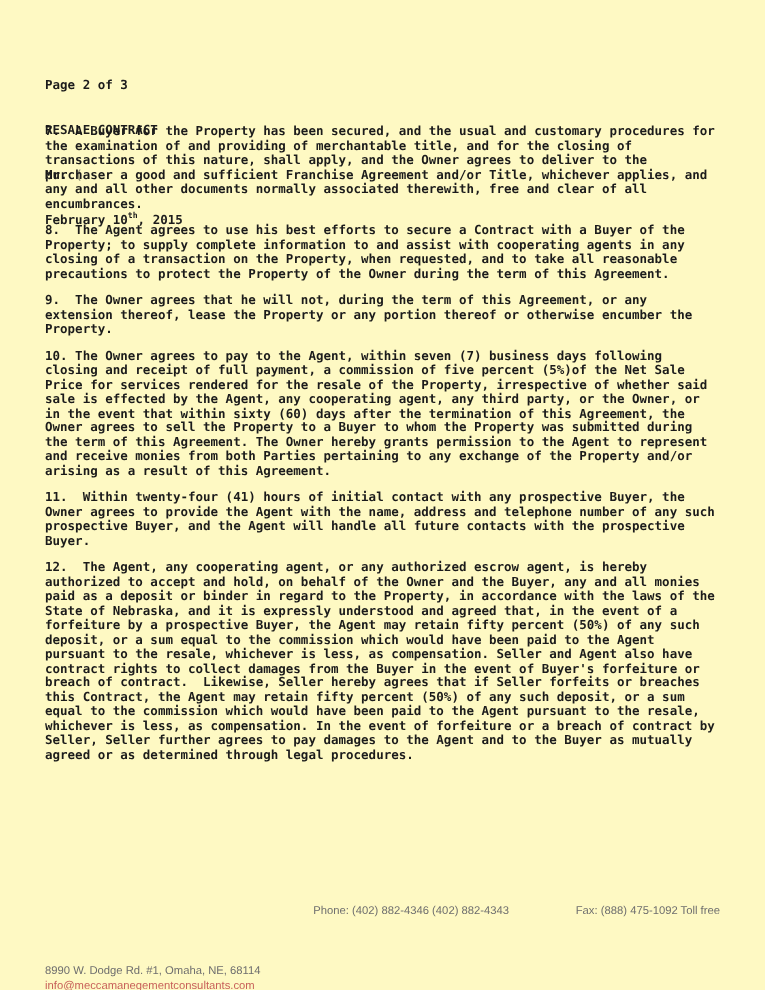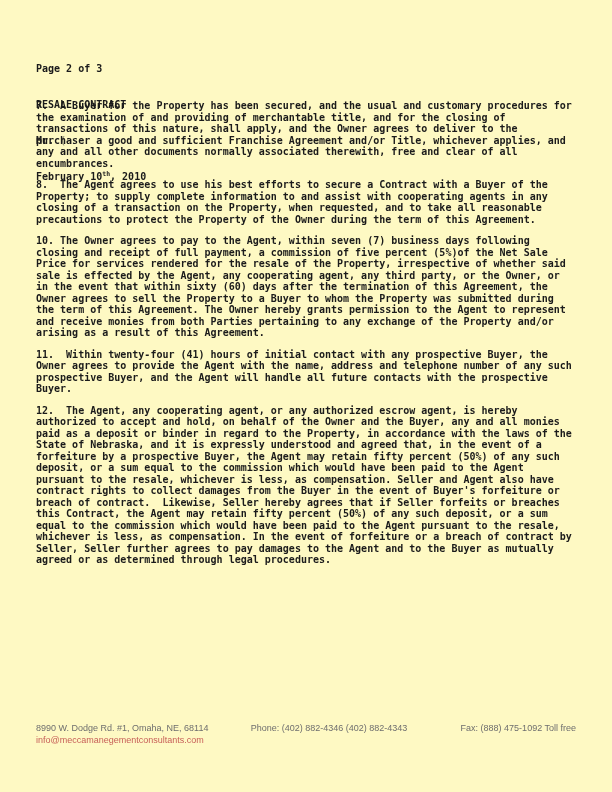--- a/index.html
+++ b/index.html
@@ -53,55 +53,58 @@
     left: 36px;
     right: 36px;
     top: 723px;
     display: flex;
     font-family: "Liberation Sans", sans-serif;
     font-weight: normal;
     font-size: 9px;
     line-height: 10.5px;
     color: #6e6e6e;
   }
-  .footer-left  { flex: 1.2; text-align: left; }
+  .footer-left  { flex: 1.2; text-align: left; margin-top: 48px; }
   .footer-center{ flex: 1;   text-align: right; }
   .footer-right { flex: 1;   text-align: right; }
   .email-link {
     color: #c75f58;
     text-decoration: none;
     display: inline-block;
     margin-top: 1px;
     cursor: pointer;
     text-align: center;
   }
 </style>
 </head>
 <body>
 
 <div class="page">
 
   <div class="header">
     <div>Page 2 of 3</div>
     <div>RESALE CONTRACT</div>
     <div><span>Mr.</span><span class="faint-mark">(</span></div>
-    <div><span>February 10</span><sup>th</sup><span>, 2010</span></div>
+    <div><span>February 10</span><sup>th</sup><span>, 2015</span></div>
   </div>
 
   <div class="body-text">
     <p>7.  A Buyer for the Property has been secured, and the usual and customary procedures for
 the examination of and providing of merchantable title, and for the closing of
 transactions of this nature, shall apply, and the Owner agrees to deliver to the
 purchaser a good and sufficient Franchise Agreement and/or Title, whichever applies, and
 any and all other documents normally associated therewith, free and clear of all
 encumbrances.</p>
     <p>8.  The Agent agrees to use his best efforts to secure a Contract with a Buyer of the
 Property; to supply complete information to and assist with cooperating agents in any
 closing of a transaction on the Property, when requested, and to take all reasonable
 precautions to protect the Property of the Owner during the term of this Agreement.</p>
+    <p>9.  The Owner agrees that he will not, during the term of this Agreement, or any
+extension thereof, lease the Property or any portion thereof or otherwise encumber the
+Property.</p>
     <p>10. The Owner agrees to pay to the Agent, within seven (7) business days following
 closing and receipt of full payment, a commission of five percent (5%)of the Net Sale
 Price for services rendered for the resale of the Property, irrespective of whether said
 sale is effected by the Agent, any cooperating agent, any third party, or the Owner, or
 in the event that within sixty (60) days after the termination of this Agreement, the
 Owner agrees to sell the Property to a Buyer to whom the Property was submitted during
 the term of this Agreement. The Owner hereby grants permission to the Agent to represent
 and receive monies from both Parties pertaining to any exchange of the Property and/or
 arising as a result of this Agreement.</p>
     <p>11.  Within twenty-four (41) hours of initial contact with any prospective Buyer, the

